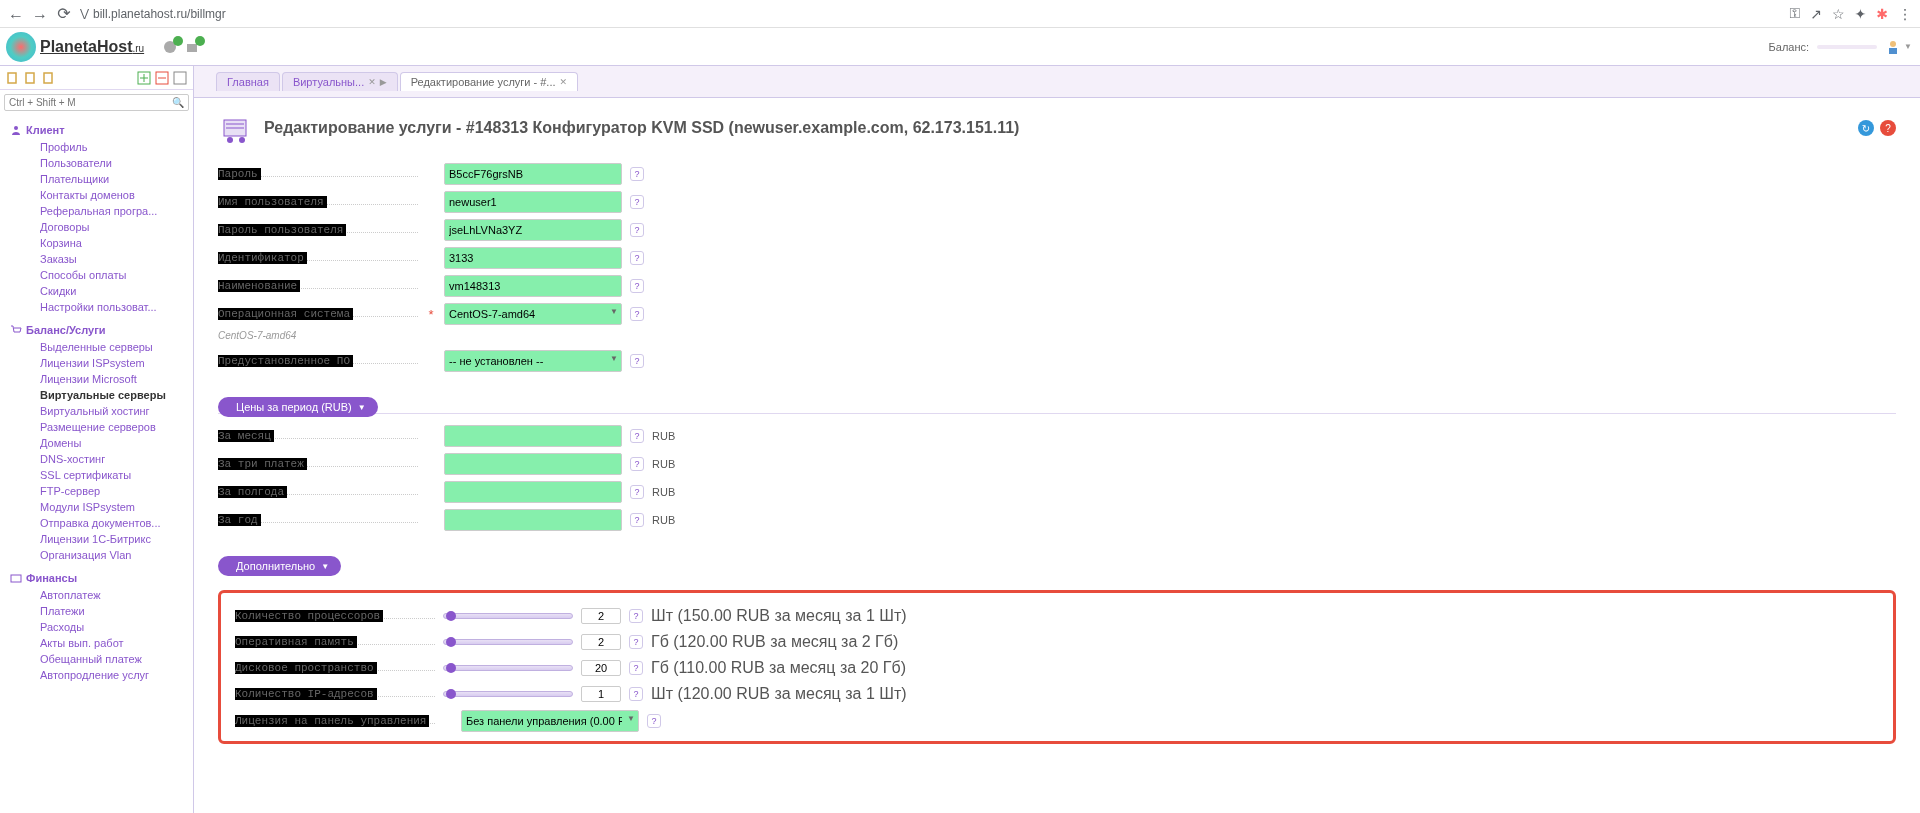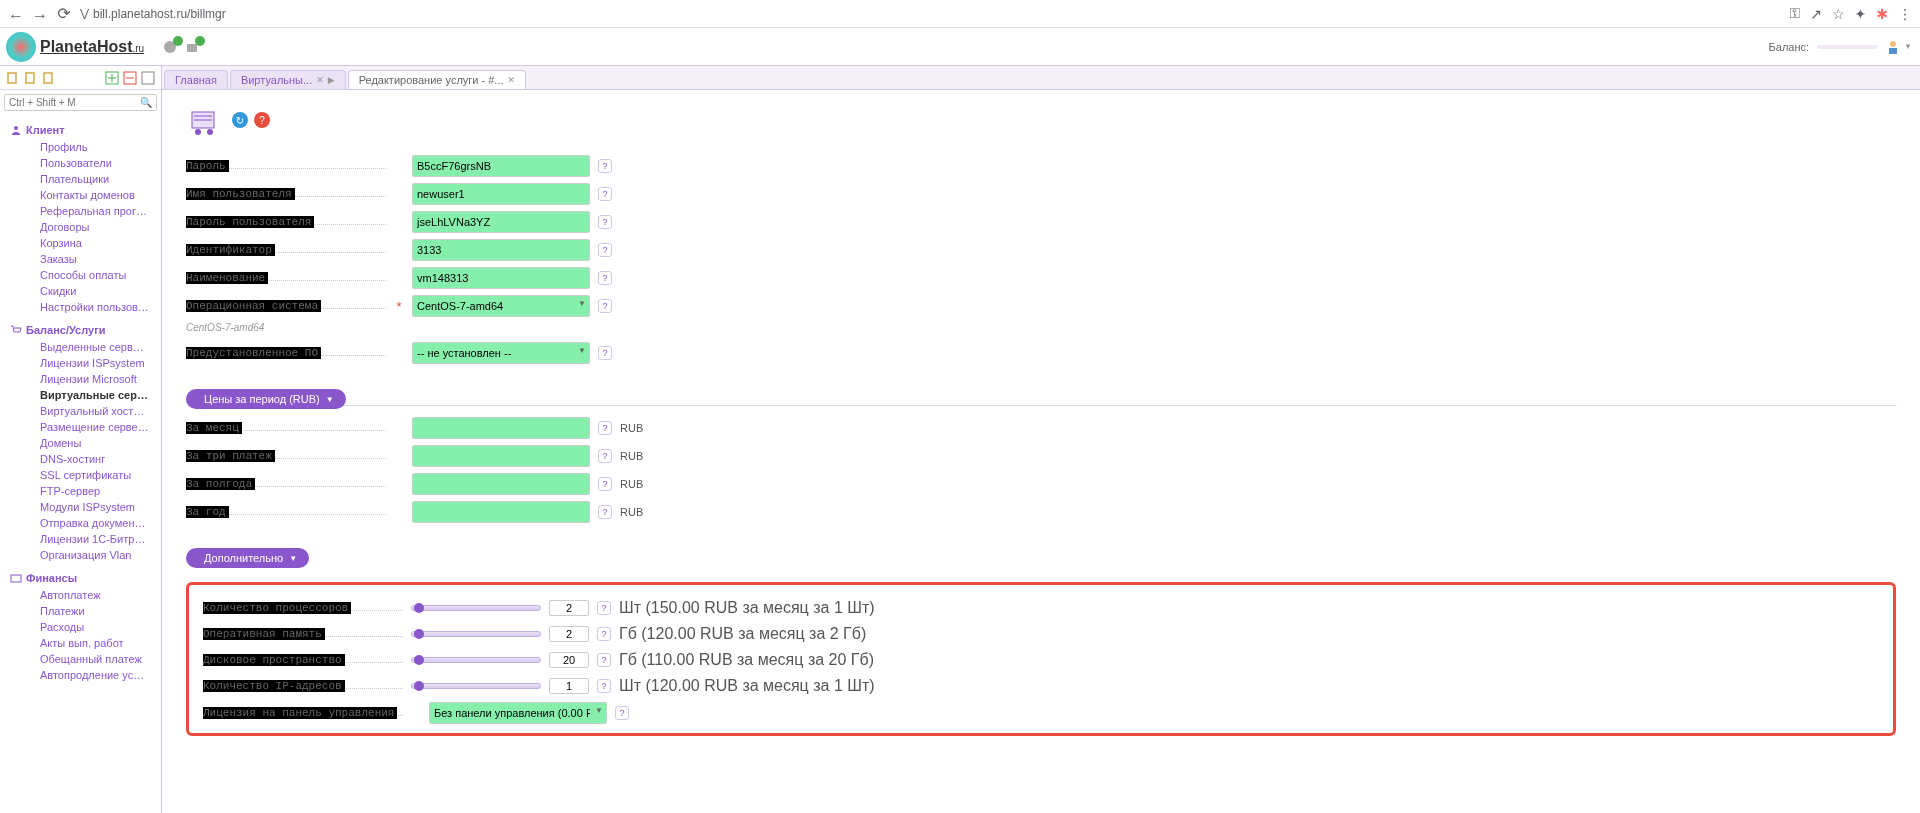--- a/index.html
+++ b/index.html
@@ -25,39 +25,39 @@
 .balance-area { margin-left: auto; display: flex; align-items: center; gap: 8px; padding-right: 8px; }
 .balance-label { color: #666; font-size: 11px; }
 .balance-val { background: #f0e8f5; padding: 2px 20px; min-width:60px; border-radius:2px; }
 .user-menu { display: flex; align-items: center; gap: 3px; }
 .user-icon { width: 16px; height: 16px; }
 
 
 .main-wrap { display: flex; height: calc(100vh - 66px); }
 
 
-.sidebar { width: 162px; border-right: 1px solid #d0c8e8; display: flex; flex-direction: column; background: #fff; }
+.sidebar { width: 194px; border-right: 1px solid #d0c8e8; display: flex; flex-direction: column; background: #fff; }
 .sidebar-toolbar { height: 24px; display: flex; align-items: center; padding: 0 6px; gap: 4px; border-bottom: 1px solid #e0d8f0; }
 .sb-tool { width: 14px; height: 14px; }
 .sb-tool-spacer { flex: 1; }
 .search-box { margin: 4px; position: relative; }
 .search-box input { width: 100%; padding: 2px 18px 2px 4px; font-size: 10px; border: 1px solid #ccc; border-radius: 2px; color: #999; }
 .search-box .mag { position: absolute; right: 4px; top: 3px; font-size: 10px; color: #999; }
 .nav-section { margin-top: 6px; }
 .nav-header { display: flex; align-items: center; gap: 4px; padding: 3px 10px; color: #8956cc; font-weight: bold; font-size: 11px; }
 .nav-header .nav-icon { width: 12px; height: 12px; }
 .nav-items { padding-left: 28px; }
 .nav-items a { display: block; color: #8956cc; text-decoration: none; font-size: 11px; padding: 1px 12px; line-height: 14px; white-space: nowrap; overflow: hidden; text-overflow: ellipsis; }
 .nav-items a.active { color: #333; font-weight: bold; }
 
 
 .content { flex: 1; display: flex; flex-direction: column; overflow: hidden; }
 
 
-.tabs-bar { height: 24px; background: #f5f0fa; border-bottom: 1px solid #d0c8e8; display: flex; align-items: flex-end; padding-left: 2px; gap: 2px; }
+.tabs-bar { height: 32px; background: #f5f0fa; border-bottom: 1px solid #d0c8e8; display: flex; align-items: center; padding-left: 22px; gap: 2px; }
 .tab { padding: 3px 10px; font-size: 11px; background: #ebe3f5; border: 1px solid #d0c8e8; border-bottom: none; border-radius: 4px 4px 0 0; color: #8956cc; display: flex; align-items: center; gap: 4px; }
 .tab.active { background: #fff; color: #666; }
 .tab .tab-close { font-size: 9px; color: #999; }
 .tab .tab-arrow { font-size: 9px; color: #999; }
 
 
 .page { flex: 1; overflow-y: auto; padding: 12px 24px; }
 .page-header { display: flex; align-items: center; gap: 10px; margin-bottom: 14px; }
 .cart-icon-big { width: 36px; height: 36px; }
 .page-title { font-size: 16px; font-weight: bold; color: #555; flex: 1; }
@@ -260,20 +260,21 @@
 
     <div class="page">
       <div class="page-header">
         <svg class="cart-icon-big" viewBox="0 0 36 36">
           <rect x="6" y="10" width="22" height="16" fill="#e8e0f5" stroke="#8956cc"></rect>
           <line x1="8" y1="14" x2="26" y2="14" stroke="#8956cc"></line>
           <line x1="8" y1="18" x2="26" y2="18" stroke="#8956cc"></line>
           <circle cx="12" cy="30" r="3" fill="#8956cc"></circle>
           <circle cx="24" cy="30" r="3" fill="#8956cc"></circle>
         </svg>
+        <span class="page-title">Редактирование услуги - #148313 Конфигуратор KVM SSD (newuser.example.com, 62.173.151.11)</span>
         <div class="header-icons">
           <span style="background:#3498db;">↻</span>
           <span style="background:#e74c3c;">?</span>
         </div>
       </div>
 
       <div class="form-row">
         <div class="form-label dotted-line">
             <span class="lbl">Пароль</span>
           </div>

